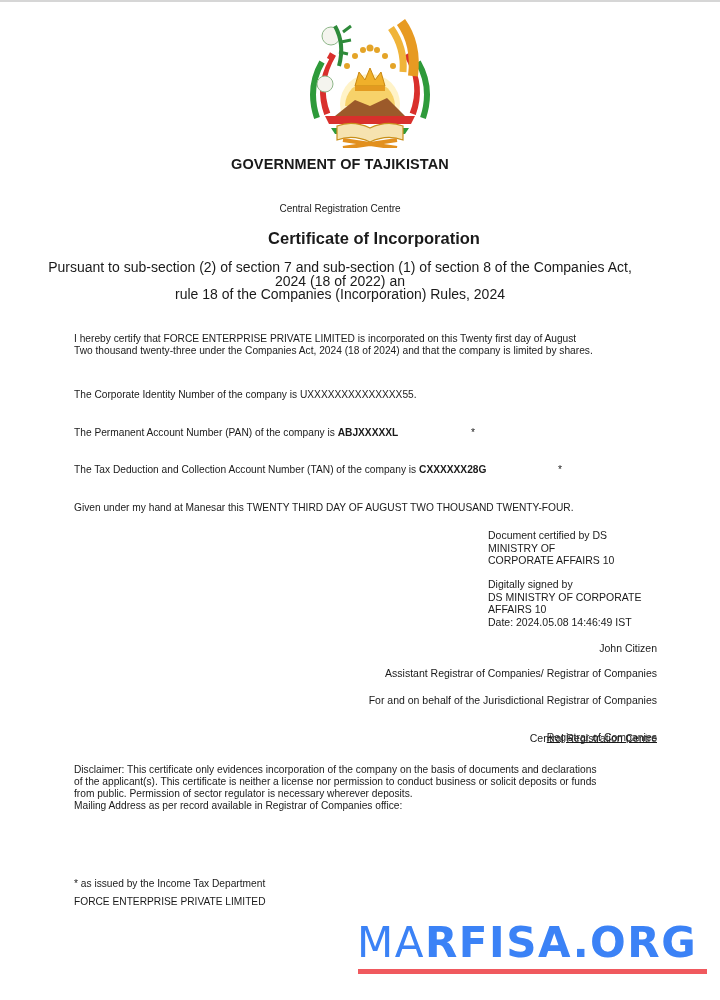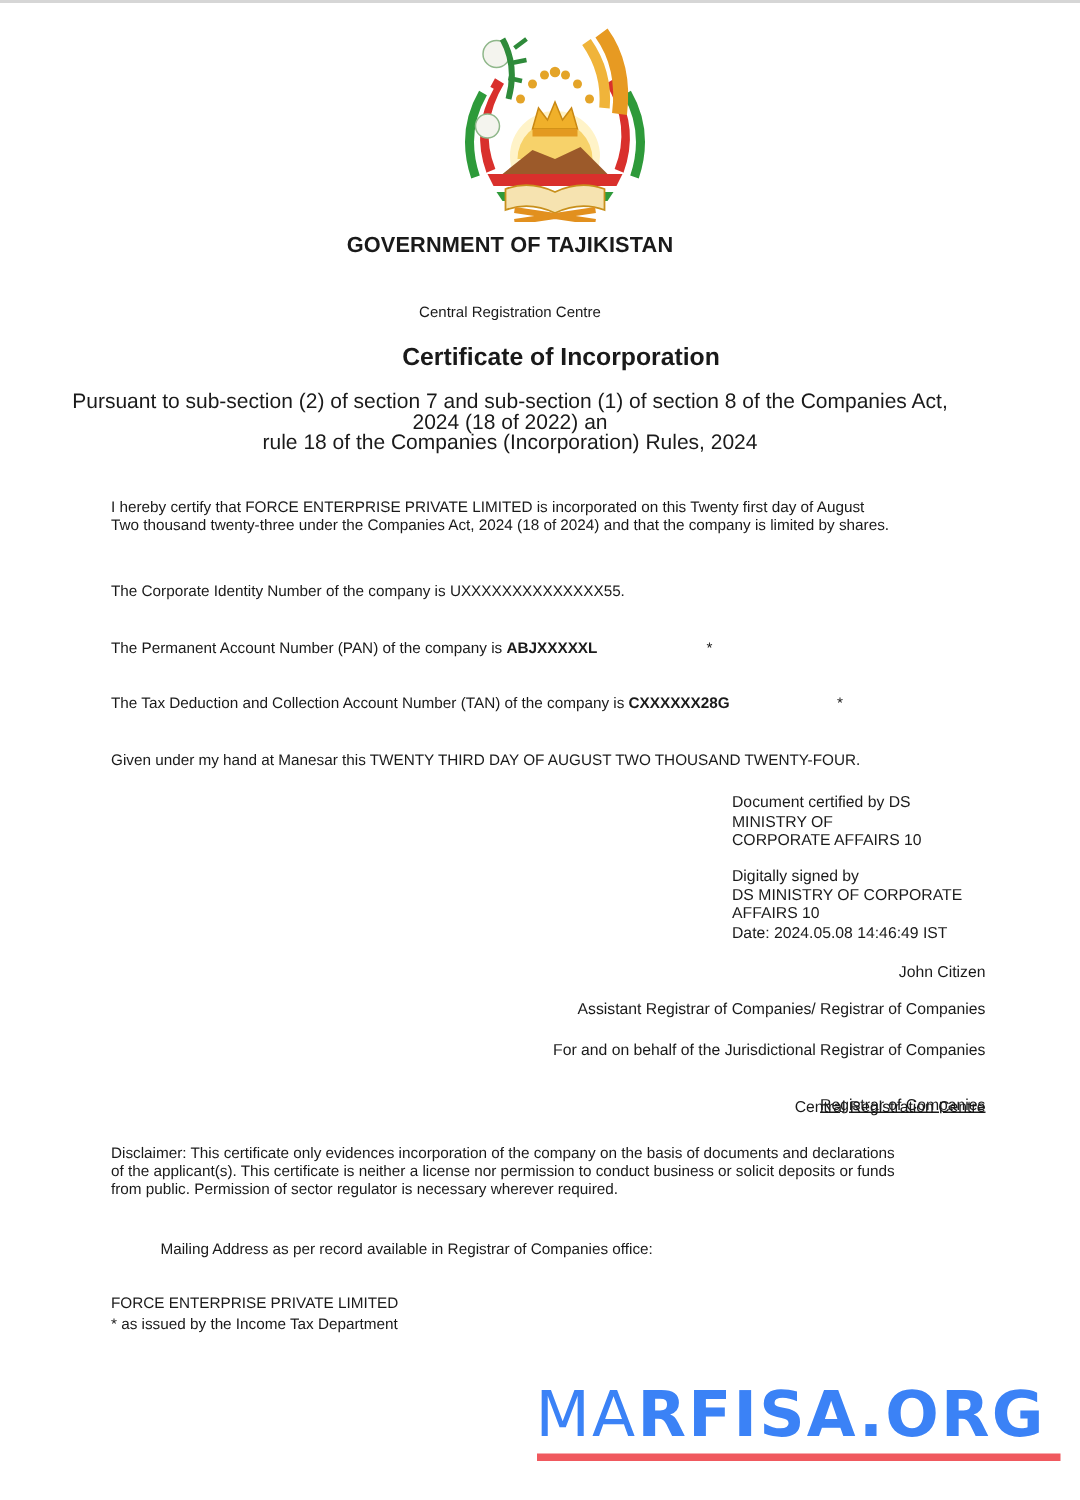--- a/index.html
+++ b/index.html
@@ -121,21 +121,21 @@
 
 <div class="right-line" style="top:642px;">John Citizen</div>
 <div class="right-line" style="top:667px;">Assistant Registrar of Companies/ Registrar of Companies</div>
 <div class="right-line" style="top:694px;">For and on behalf of the Jurisdictional Registrar of Companies</div>
 <div class="right-line" style="top:731px;text-decoration:underline;">Registrar of Companies</div>
 <div class="right-line" style="top:732px;">Central Registration Centre</div>
 
 <div class="para" style="top:764px;">
   <div>Disclaimer: This certificate only evidences incorporation of the company on the basis of documents and declarations</div>
   <div>of the applicant(s). This certificate is neither a license nor permission to conduct business or solicit deposits or funds</div>
-  <div>from public. Permission of sector regulator is necessary wherever required.</div>
+  <div>from public. Permission of sector regulator is necessary wherever deposits.</div>
 </div>
 
-<div class="para" style="top:828px;margin-left:33px;">Mailing Address as per record available in Registrar of Companies office:</div>
-<div class="para" style="top:864px;">FORCE ENTERPRISE PRIVATE LIMITED</div>
+<div class="para" style="top:800px;">Mailing Address as per record available in Registrar of Companies office:</div>
+<div class="para" style="top:896px;">FORCE ENTERPRISE PRIVATE LIMITED</div>
 <div class="para" style="top:878px;">* as issued by the Income Tax Department</div>
 
 <div class="brand"><span class="thin">MA</span><span class="bold">RFISA.ORG</span></div>
 <div class="brand-underline"></div>
 
 </body></html>

